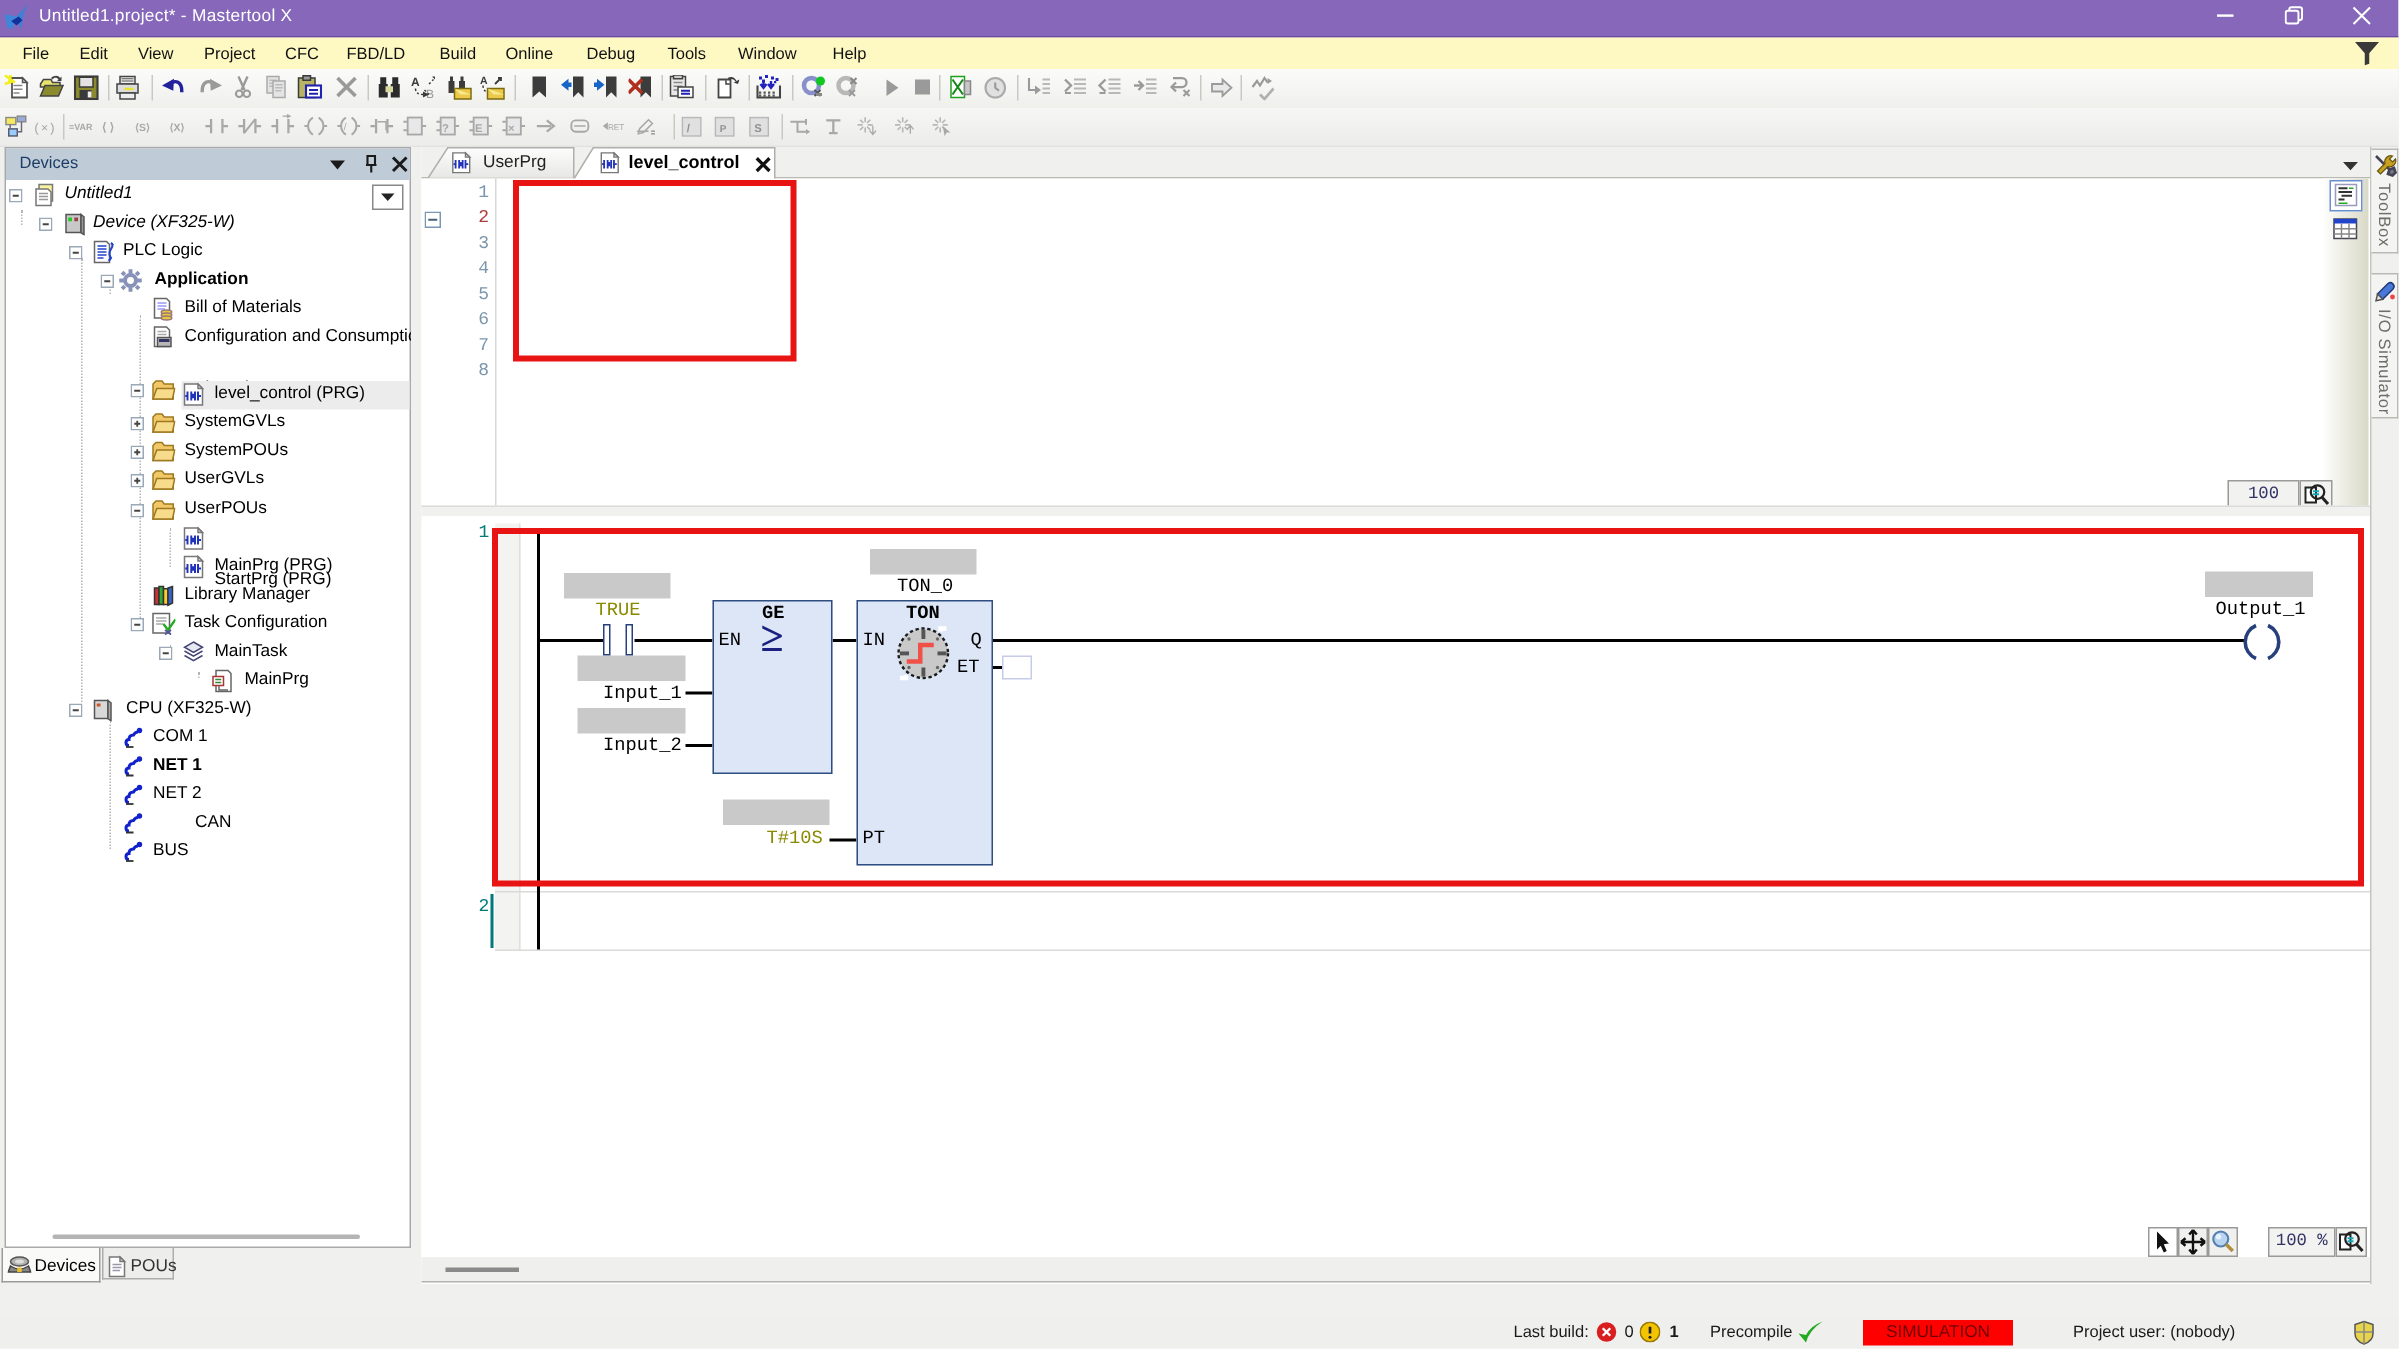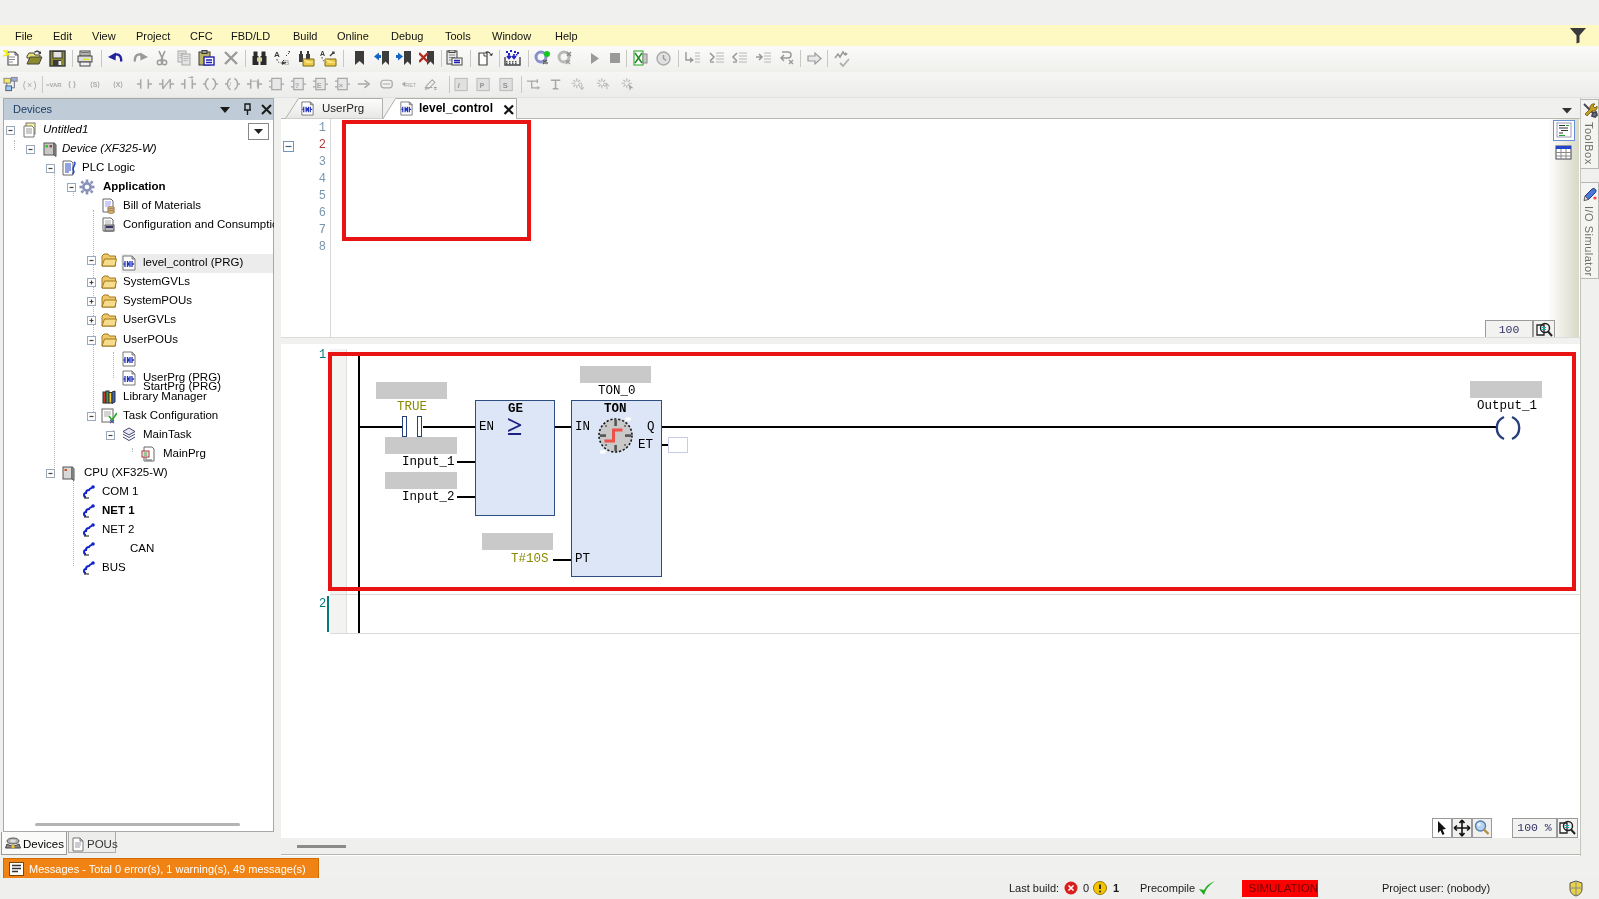--- a/index.html
+++ b/index.html
@@ -41,20 +41,38 @@
 
 #msgbar { left:3px; top:858px; width:316px; height:21px; background:#f08314; border:1px solid #d06c00; color:#fff; font-size:11.5px; }
 #statusbar { left:0; top:878px; width:1599px; height:21px; background:#efefed; font-size:11px; color:#1a1a1a; }
 .mono { font-family:"Liberation Mono",monospace; }
 .kw { color:#0000d8; font-weight:bold; }
 .gbox { position:absolute; background:#c9c9c9; }
 </style>
 </head>
 <body>
 <div id="app">
+  <div class="abs" id="titlebar">
+    <svg class="abs" style="left:2px;top:2px" width="18" height="18" viewBox="0 0 18 18">
+        <polygon points="16.5,1 8.5,9.5 12,17.5 14,6" fill="#3b82d4"></polygon>
+        <polygon points="1,7.5 9,9 6.5,17.5 3,16.5" fill="#3f86d8"></polygon>
+        <polygon points="5.5,12 10.5,9 13,11.5 9,15" fill="#12309c"></polygon>
+      </svg>
+    <span class="abs" id="titletext">Untitled1.project* - Mastertool X</span>
+    <svg class="abs" style="left:1478px;top:0px" width="14" height="25">
+        <rect x="0" y="9.6" width="11" height="1.6" fill="#fff"></rect>
+      </svg>
+    <svg class="abs" style="left:1523px;top:4px" width="15" height="15">
+        <rect x="3.2" y="0.8" width="8.5" height="8.5" rx="1.5" fill="none" stroke="#fff" stroke-width="1.3"></rect>
+        <rect x="0.8" y="3.2" width="8.5" height="8.5" rx="1.5" fill="#8667ba" stroke="#fff" stroke-width="1.3"></rect>
+      </svg>
+    <svg class="abs" style="left:1568px;top:4px" width="14" height="14">
+        <path d="M1 1 L12 12 M12 1 L1 12" stroke="#fff" stroke-width="1.4"></path>
+      </svg>
+  </div>
   <div class="abs" id="menubar">
     <span class="mi" style="left:15px">File</span>
     <span class="mi" style="left:53px">Edit</span>
     <span class="mi" style="left:92px">View</span>
     <span class="mi" style="left:136px">Project</span>
     <span class="mi" style="left:190px">CFC</span>
     <span class="mi" style="left:231px">FBD/LD</span>
     <span class="mi" style="left:293px">Build</span>
     <span class="mi" style="left:337px">Online</span>
     <span class="mi" style="left:391px">Debug</span>
@@ -556,21 +574,21 @@
         </svg>
         <span style="position:absolute;left:139px;top:2px;margin-top:28px;">StartPrg (PRG)</span>
       </div>
     <div class="trow" style="left:0;top:248px;width:269px">
         <svg style="position:absolute;left:117px;top:1px" width="16" height="16" viewBox="0 0 16 16">
           <path d="M2 1 h9 l3 3 v11 h-12z" fill="#fff" stroke="#777"></path>
           <path d="M11 1 l3 3 h-3z" fill="#ddd" stroke="#777"></path>
           <path d="M4 6 v6 M6.5 6 v6 M9 6 v6 M11 6 v6 M2.5 9 h2 M8 9 h-1.5 M11.5 9 h1.5" stroke="#2233bb" stroke-width="1.3"></path>
           <rect x="6.5" y="7.5" width="2" height="3" fill="#2233bb"></rect>
         </svg>
-        <span style="position:absolute;left:139px;top:2px;">UserPrg (PRG)</span>
+        <span style="position:absolute;left:139px;top:2px;">MainPrg (PRG)</span>
       </div>
     <div class="trow" style="left:0;top:267px;width:269px">
         <svg style="position:absolute;left:97px;top:1px" width="16" height="16" viewBox="0 0 16 16">
           <rect x="2" y="3" width="3" height="11" fill="#c33" stroke="#333"></rect>
           <rect x="5" y="2" width="3" height="12" fill="#3a3" stroke="#333"></rect>
           <rect x="8" y="3.5" width="3" height="10.5" fill="#fc3" stroke="#333"></rect>
           <path d="M11 3 l3 -1 v11 l-3 1.5z" fill="#36c" stroke="#333"></path>
         </svg>
         <span style="position:absolute;left:119px;top:2px;">Library Manager</span>
       </div>
@@ -861,44 +879,37 @@
       </svg>
     <span class="abs" style="left:23px;top:6px;font-size:11.5px;color:#000">Devices</span>
     <div class="abs" style="left:68px;top:0px;width:48px;height:21px;background:#ededeb;border:1px solid #adadab;border-top:none"></div>
     <svg class="abs" style="left:71px;top:5px" width="14" height="15" viewBox="0 0 14 15">
         <path d="M2 1 h7 l3 3 v10 h-10z" fill="#fff" stroke="#777"></path>
         <path d="M9 1 l3 3 h-3z" fill="#ddd" stroke="#777"></path>
         <path d="M4 6h6M4 8h6M4 10h5" stroke="#99a"></path>
       </svg>
     <span class="abs" style="left:87px;top:6px;font-size:11.5px;color:#333">POUs</span>
   </div>
-  <div class="abs" id="msgbar">
-    <svg class="abs" style="left:5px;top:3px" width="15" height="14">
-        <rect x="0.5" y="0.5" width="14" height="13" fill="#fff" stroke="#7a4a00"></rect>
-        <path d="M3 3.5h9M3 6.5h9M3 9.5h6" stroke="#333" stroke-width="1.4"></path>
-      </svg>
-    <span class="abs" style="left:25px;top:4px;font-size:11px">Messages - Total 0 error(s), 1 warning(s), 49 message(s)</span>
-  </div>
   <div class="abs" id="statusbar">
     <span class="abs" style="left:1009px;top:4px">Last build:</span>
     <svg class="abs" style="left:1064px;top:3px" width="14" height="14">
         <circle cx="7" cy="7" r="6.5" fill="#d81e1e"></circle>
         <path d="M4.5 4.5 L9.5 9.5 M9.5 4.5 L4.5 9.5" stroke="#fff" stroke-width="1.6"></path>
       </svg>
     <span class="abs" style="left:1083px;top:4px">0</span>
     <svg class="abs" style="left:1093px;top:3px" width="14" height="14">
         <circle cx="7" cy="7" r="6.5" fill="#f5c400" stroke="#9a7a00"></circle>
         <path d="M7 3.5 v4.5" stroke="#222" stroke-width="1.8"></path>
         <circle cx="7" cy="10.5" r="1" fill="#222"></circle>
       </svg>
     <span class="abs" style="left:1113px;top:4px;font-weight:bold">1</span>
     <span class="abs" style="left:1140px;top:4px">Precompile</span>
     <svg class="abs" style="left:1197px;top:1px" width="20" height="18">
         <path d="M2 10 l5 6 q2 -8 11 -14 q-8 3 -11 9z" fill="#22aa22"></path>
       </svg>
-    <div class="abs" style="left:1242px;top:2px;width:76px;height:17px;background:#ff0000;color:#700000;font-size:11.5px;text-align:right;line-height:17px">SIMULATION</div>
+    <div class="abs" style="left:1242px;top:2px;width:100px;height:17px;background:#ff0000;color:#700000;font-size:11.5px;text-align:center;line-height:17px">SIMULATION</div>
     <span class="abs" style="left:1382px;top:4px">Project user: (nobody)</span>
     <svg class="abs" style="left:1568px;top:2px" width="16" height="17" viewBox="0 0 16 17">
         <path d="M8 1 L14 3 V9 Q14 14 8 16 Q2 14 2 9 V3z" fill="#e8d44a" stroke="#555"></path>
         <path d="M8 1 L8 16 M2.5 8 h11" stroke="#888"></path>
       </svg>
   </div>
 </div>
 
 </body></html>

